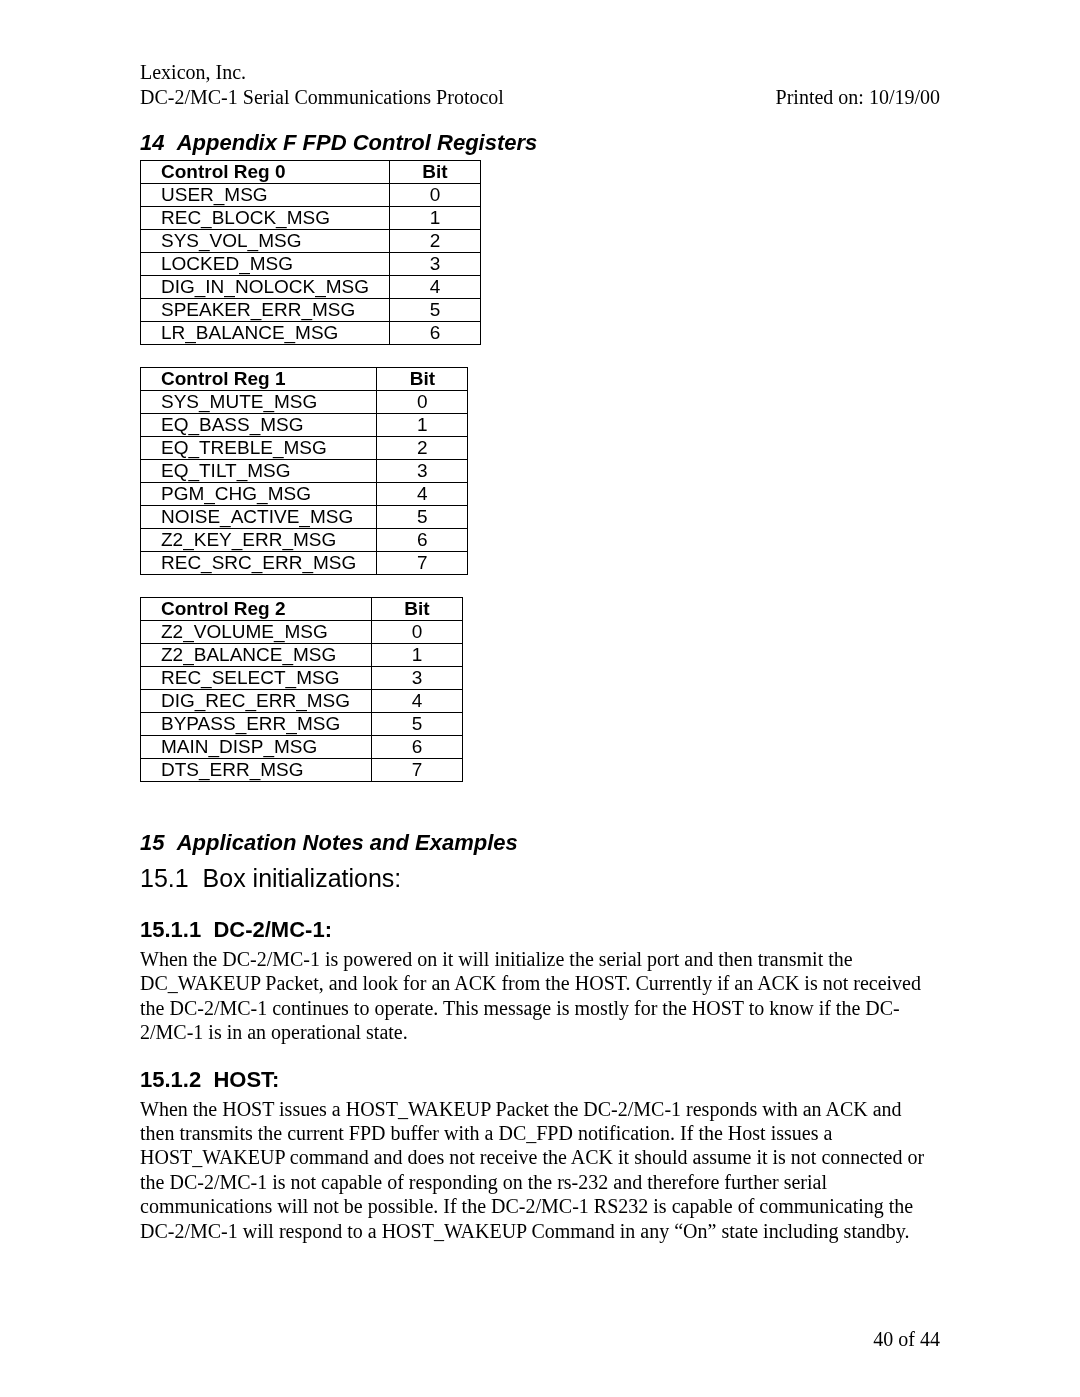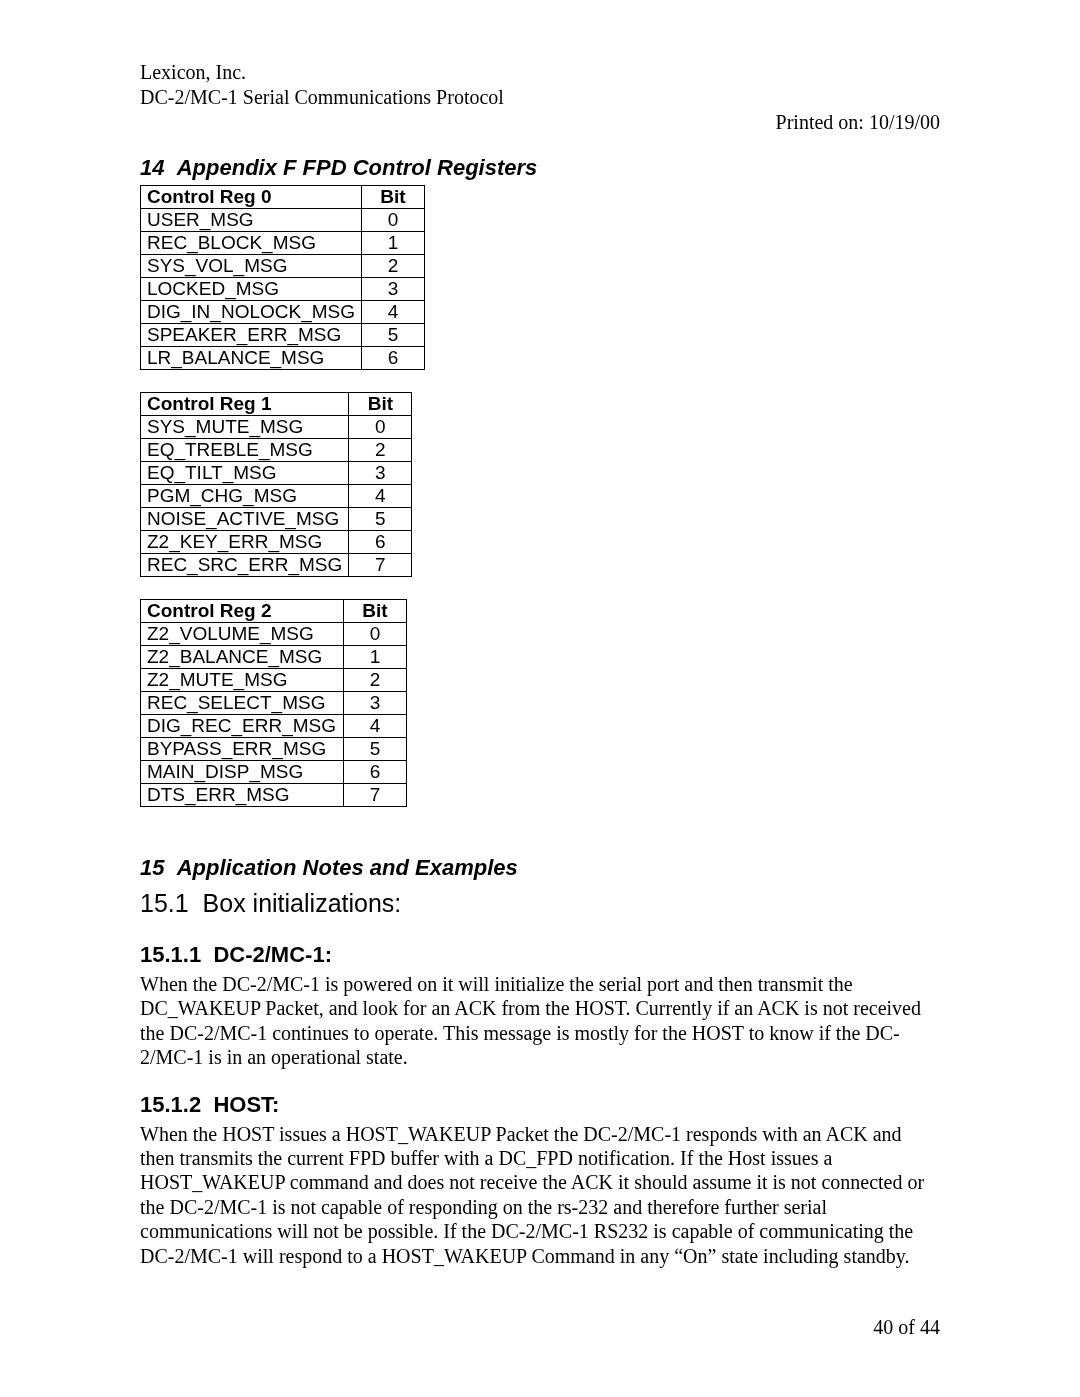--- a/index.html
+++ b/index.html
@@ -15,21 +15,20 @@
     position: relative;
     box-sizing: border-box;
     padding: 60px 140px 60px 140px;
   }
   .header {
     display: flex;
     justify-content: space-between;
     font-size: 20px;
     line-height: 1.25;
     margin-bottom: 20px;
-    flex-direction: column;
   }
   .header-left {
     text-align: left;
   }
   .header-right {
     text-align: left;
     align-self: flex-end;
   }
   .section-title {
     font-family: Arial, Helvetica, sans-serif;
@@ -43,21 +42,21 @@
     margin-bottom: 8px;
   }
   table.reg {
     border-collapse: collapse;
     font-family: Arial, Helvetica, sans-serif;
     font-size: 19px;
     margin-bottom: 22px;
   }
   table.reg td, table.reg th {
     border: 1.5px solid #000;
-    padding: 0px 6px;
+    padding: 0px 20px;
     height: 22px;
     vertical-align: middle;
   }
   table.reg th {
     font-weight: bold;
     text-align: left;
   }
   table.reg .bitcol {
     width: 50px;
     text-align: center;
@@ -77,21 +76,21 @@
     margin: 16px 0 4px 0;
   }
   .body-text {
     font-family: "Times New Roman", Times, serif;
     font-size: 20px;
     line-height: 1.22;
     margin: 0 0 22px 0;
   }
   .footer {
     position: absolute;
-    bottom: 58px;
+    bottom: 46px;
     right: 140px;
     font-size: 20px;
   }
 </style>
 </head>
 <body>
 
 <div class="page">
 
   <div class="header">
@@ -149,20 +148,24 @@
     <tbody>
         <tr>
       <th class="namecol">Control Reg 1</th>
       <th class="bitcol" style="text-align:center">Bit</th>
     </tr>
     <tr>
           <td class="namecol">SYS_MUTE_MSG</td>
           <td class="bitcol">0</td>
         </tr>
     <tr>
+          <td class="namecol">EQ_BASS_MSG</td>
+          <td class="bitcol">1</td>
+        </tr>
+    <tr>
           <td class="namecol">EQ_TREBLE_MSG</td>
           <td class="bitcol">2</td>
         </tr>
     <tr>
           <td class="namecol">EQ_TILT_MSG</td>
           <td class="bitcol">3</td>
         </tr>
     <tr>
           <td class="namecol">PGM_CHG_MSG</td>
           <td class="bitcol">4</td>
@@ -190,24 +193,20 @@
     </tr>
     <tr>
           <td class="namecol">Z2_VOLUME_MSG</td>
           <td class="bitcol">0</td>
         </tr>
     <tr>
           <td class="namecol">Z2_BALANCE_MSG</td>
           <td class="bitcol">1</td>
         </tr>
     <tr>
-          <td class="namecol">Z2_MUTE_MSG</td>
-          <td class="bitcol">2</td>
-        </tr>
-    <tr>
           <td class="namecol">REC_SELECT_MSG</td>
           <td class="bitcol">3</td>
         </tr>
     <tr>
           <td class="namecol">DIG_REC_ERR_MSG</td>
           <td class="bitcol">4</td>
         </tr>
     <tr>
           <td class="namecol">BYPASS_ERR_MSG</td>
           <td class="bitcol">5</td>

